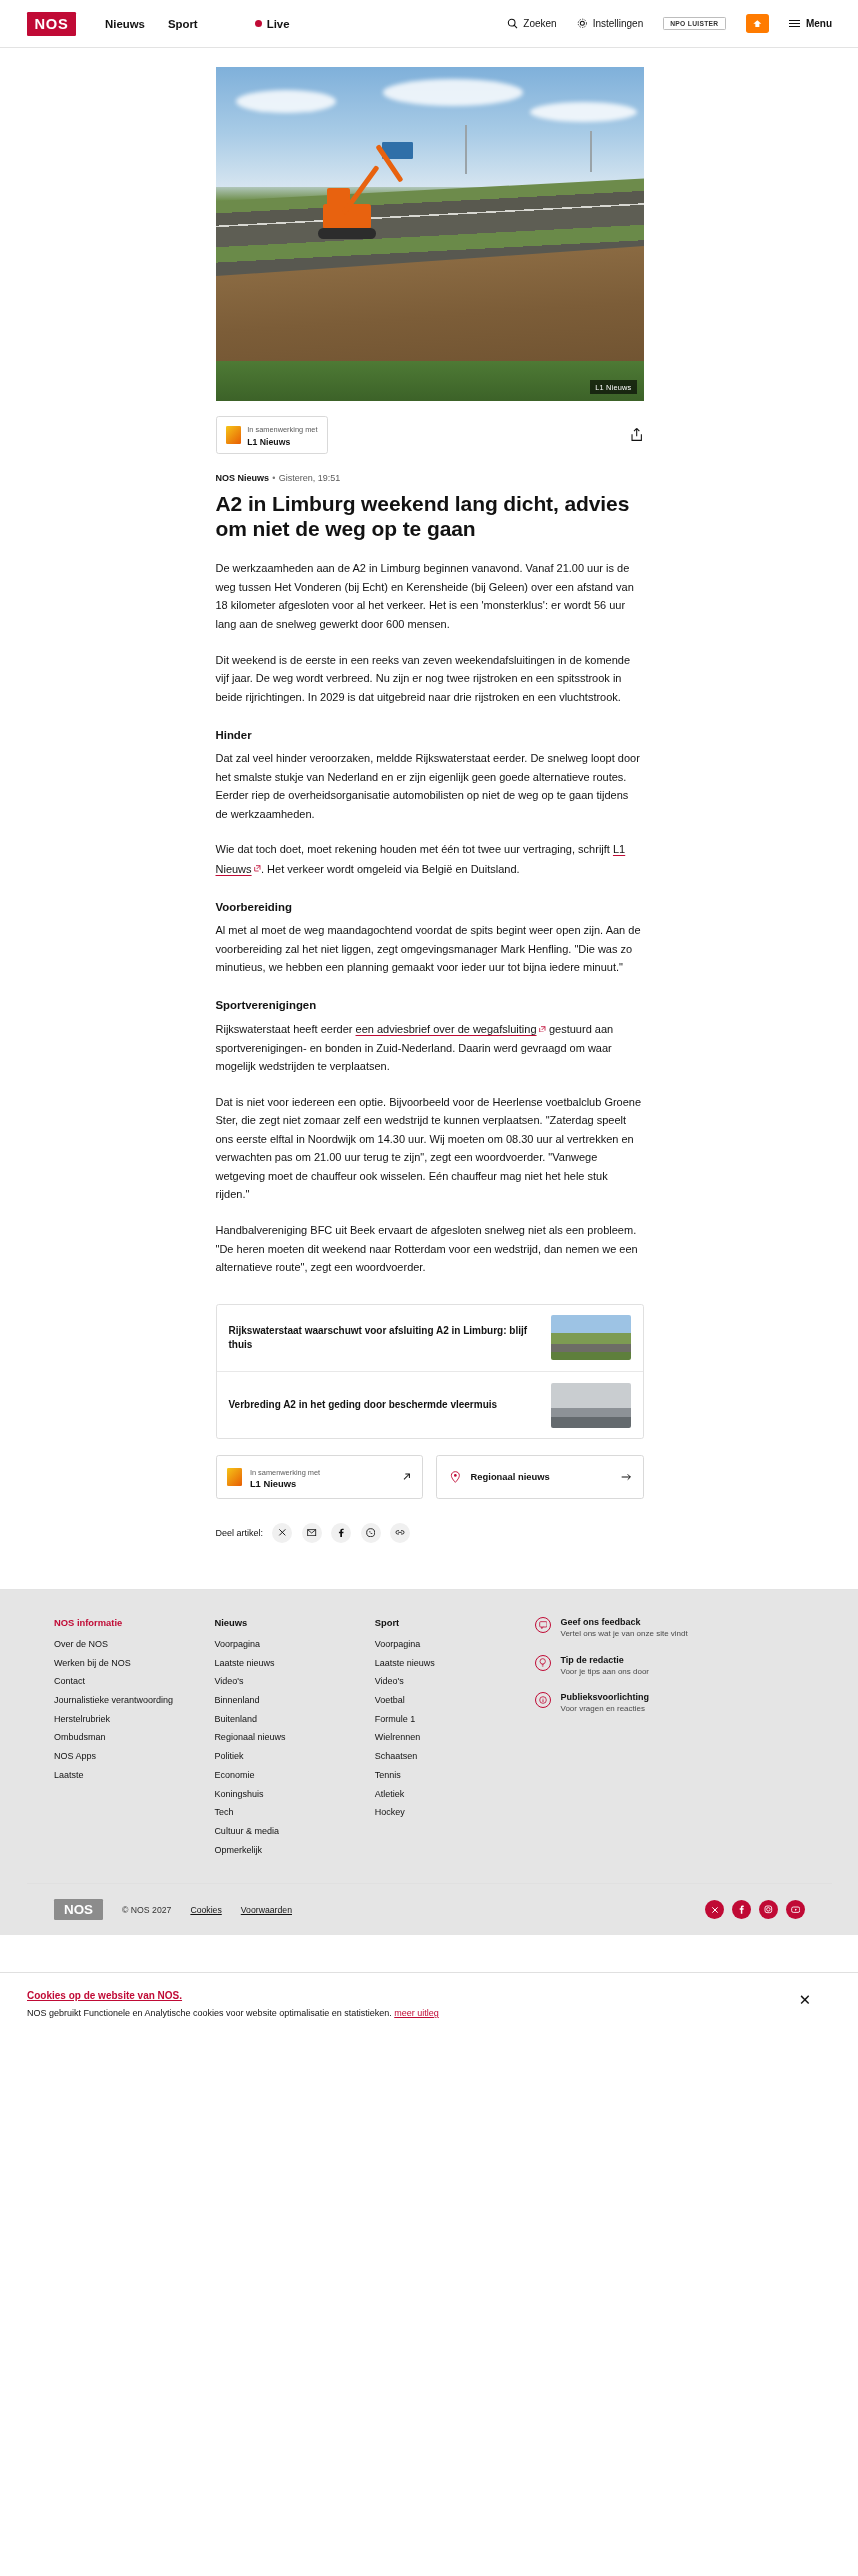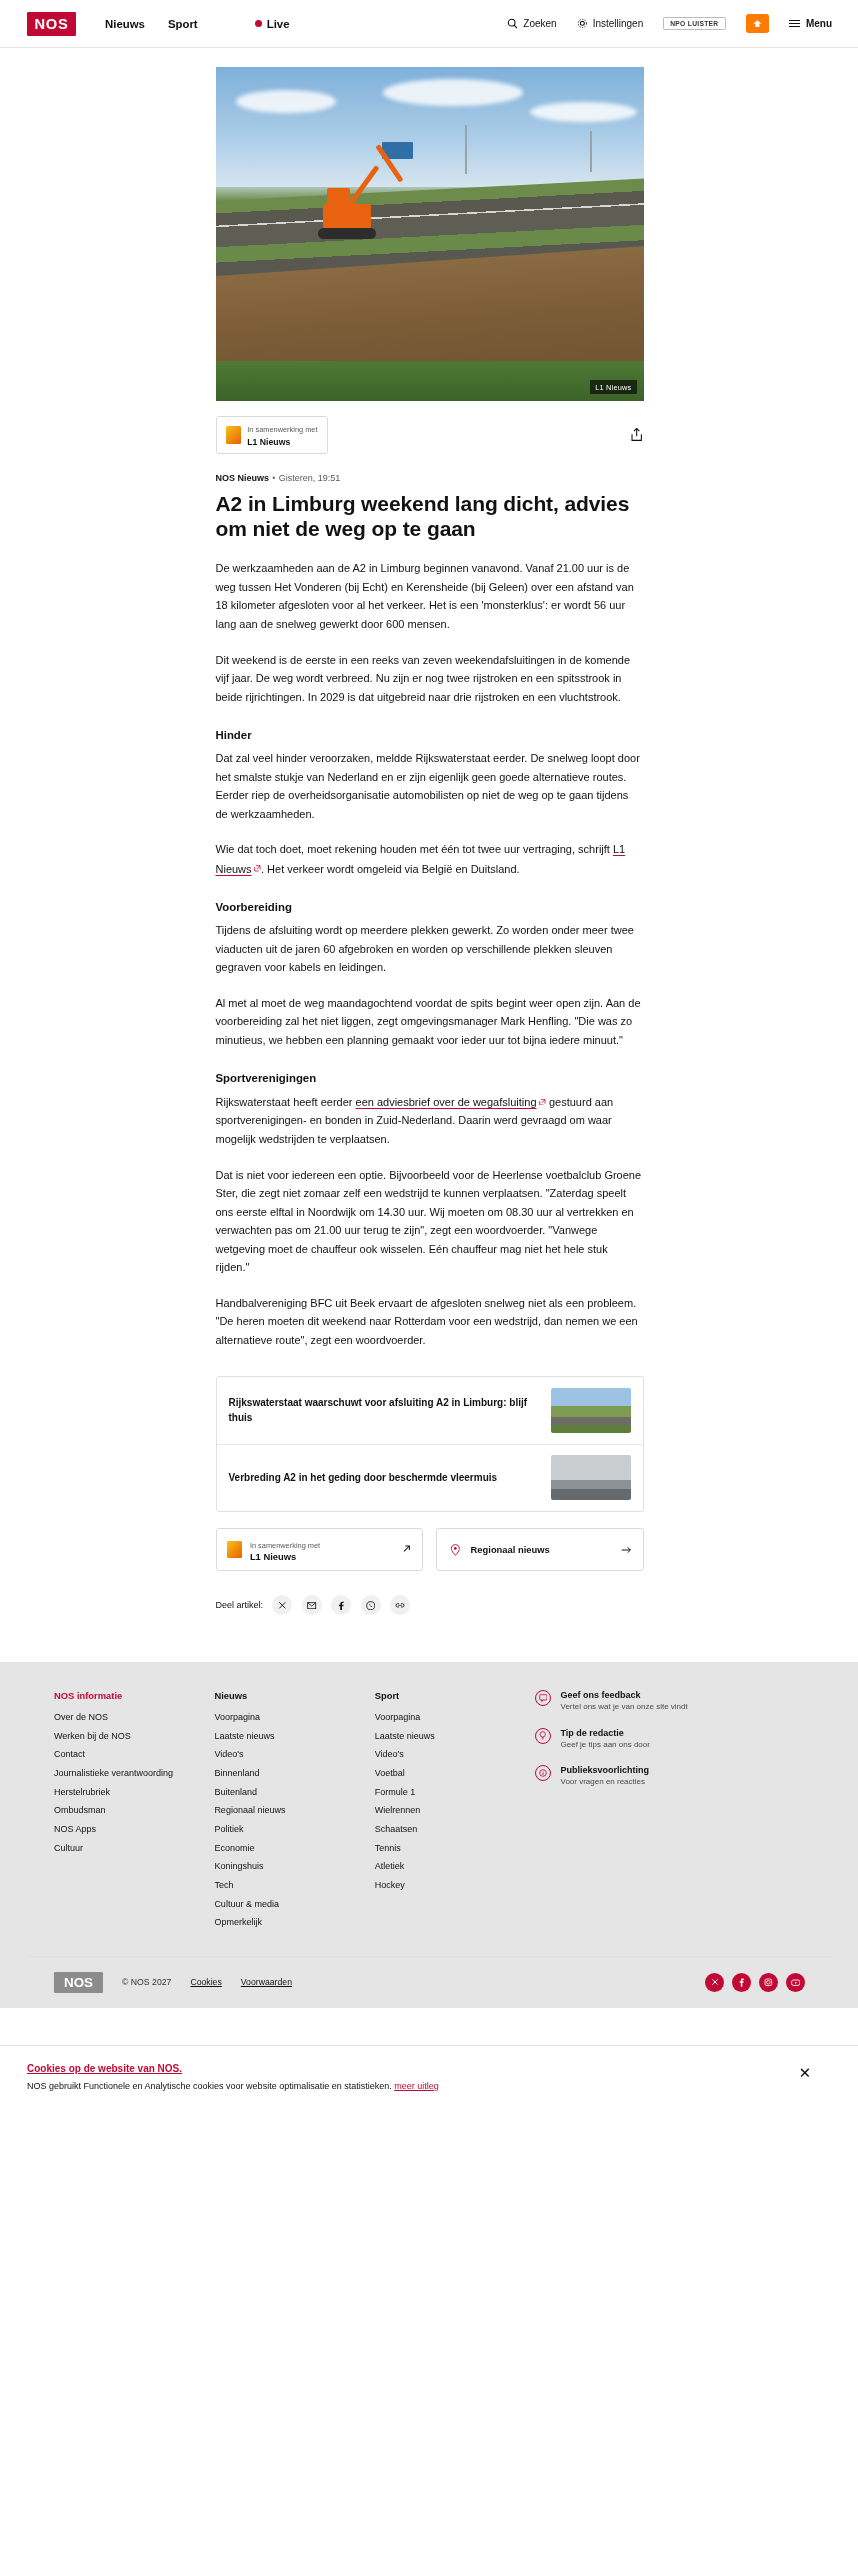--- a/index.html
+++ b/index.html
@@ -287,21 +287,20 @@
     </p>
     <p>
       <span>Wie dat toch doet, moet rekening houden met één tot twee uur vertraging, schrijft </span><a class="ext">L1 Nieuws</a><span class="ext-ic"><svg width="6.7" height="6.7" viewBox="0 0 10 10">
             <path d="M3 1 H9 V7" stroke="#c00a35" stroke-width="1.2" fill="none"></path>
             <path d="M9 1 L4 6" stroke="#c00a35" stroke-width="1.2"></path>
             <path d="M7 9 H1 V3" stroke="#c00a35" stroke-width="1.2" fill="none"></path>
           </svg></span><span>. Het verkeer wordt omgeleid via België en Duitsland.</span>
     </p>
 
     <h2>Voorbereiding</h2>
-    <p>Tijdens de afsluiting wordt op meerdere plekken gewerkt. Zo worden onder meer twee viaducten uit de jaren 60 afgebroken en worden op verschillende plekken sleuven gegraven voor kabels en leidingen.</p>
     <p>Al met al moet de weg maandagochtend voordat de spits begint weer open zijn. Aan de voorbereiding zal het niet liggen, zegt omgevingsmanager Mark Henfling. "Die was zo minutieus, we hebben een planning gemaakt voor ieder uur tot bijna iedere minuut."</p>
 
     <h2>Sportverenigingen</h2>
     <p>
       <span>Rijkswaterstaat heeft eerder </span><a class="ext">een adviesbrief over de wegafsluiting</a><span class="ext-ic"><svg width="6.7" height="6.7" viewBox="0 0 10 10">
             <path d="M3 1 H9 V7" stroke="#c00a35" stroke-width="1.2" fill="none"></path>
             <path d="M9 1 L4 6" stroke="#c00a35" stroke-width="1.2"></path>
             <path d="M7 9 H1 V3" stroke="#c00a35" stroke-width="1.2" fill="none"></path>
           </svg></span><span> gestuurd aan sportverenigingen- en bonden in Zuid-Nederland. Daarin werd gevraagd om waar mogelijk wedstrijden te verplaatsen.</span>
     </p>
@@ -389,21 +388,21 @@
   <div class="footer-inner">
     <div class="fcol">
       <h3 class="red">NOS informatie</h3>
       <a>Over de NOS</a>
       <a>Werken bij de NOS</a>
       <a>Contact</a>
       <a>Journalistieke verantwoording</a>
       <a>Herstelrubriek</a>
       <a>Ombudsman</a>
       <a>NOS Apps</a>
-      <a>Cultuur</a>
+      <a>Laatste</a>
     </div>
     <div class="fcol">
       <h3>Nieuws</h3>
       <a>Voorpagina</a>
       <a>Laatste nieuws</a>
       <a>Video's</a>
       <a>Binnenland</a>
       <a>Buitenland</a>
       <a>Regionaal nieuws</a>
       <a>Politiek</a>
@@ -441,21 +440,21 @@
       </div>
       <div class="promo">
         <span class="promo-ic">
           <svg width="7.4" height="8.7" viewBox="0 0 11 13">
               <circle cx="5.5" cy="5" r="4" fill="none" stroke="#c00a35" stroke-width="1.2"></circle>
               <path d="M4 10 H7 M4.4 12 H6.6" stroke="#c00a35" stroke-width="1.2"></path>
             </svg>
         </span>
         <span>
           <div class="promo-t">Tip de redactie</div>
-          <div class="promo-s">Geef je tips aan ons door</div>
+          <div class="promo-s">Voor je tips aan ons door</div>
         </span>
       </div>
       <div class="promo">
         <span class="promo-ic">
           <svg width="8" height="8" viewBox="0 0 12 12">
               <circle cx="6" cy="6" r="5" fill="none" stroke="#c00a35" stroke-width="1.2"></circle>
               <path d="M6 5 V9 M6 3.2 V3.6" stroke="#c00a35" stroke-width="1.3"></path>
             </svg>
         </span>
         <span>

